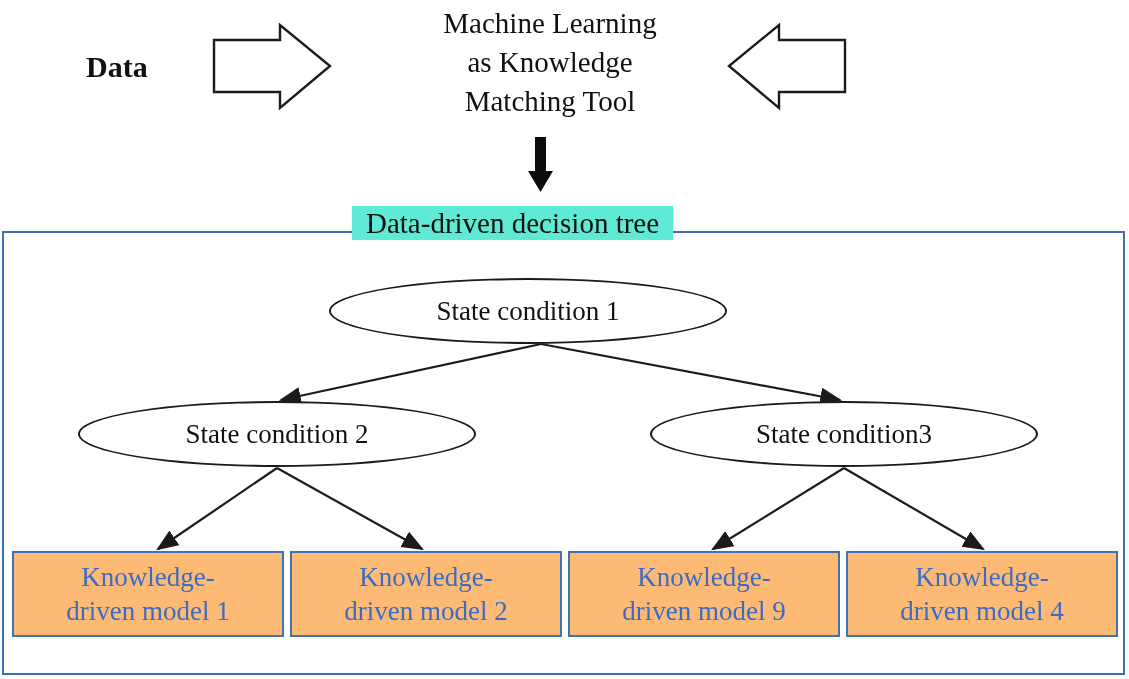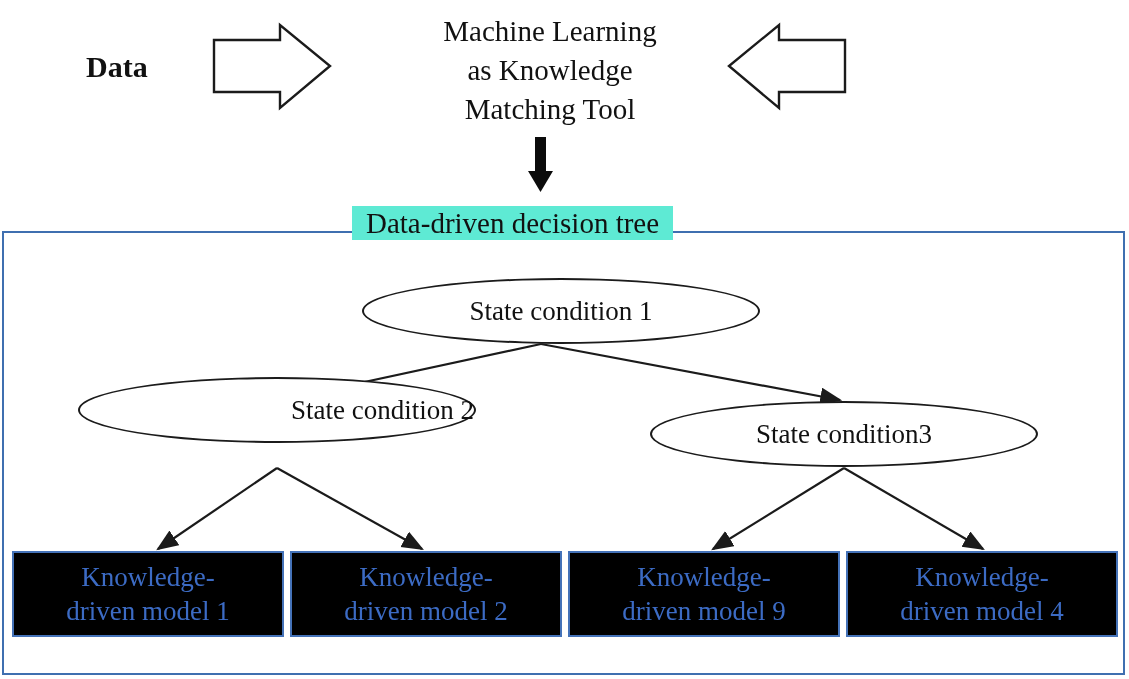--- a/index.html
+++ b/index.html
@@ -32,21 +32,20 @@
 
   #center-title {
     position: absolute;
     left: 400px;
     top: 4px;
     width: 300px;
     text-align: center;
     font-size: 29px;
     line-height: 39px;
     color: #111111;
-    margin-top: 8px;
   }
 
   .svg-layer {
     position: absolute;
     left: 0; top: 0;
     width: 1129px;
     height: 679px;
     pointer-events: none;
   }
 
@@ -80,31 +79,31 @@
     border-radius: 50%;
     background: #ffffff;
     display: flex;
     align-items: center;
     justify-content: center;
     font-size: 27px;
     color: #111111;
     white-space: nowrap;
     box-sizing: border-box;
   }
-  #node-root   { left: 362px; top: 278px; width: 398px; height: 66px; }
-  #node-left   { left: 78px;  top: 377px; width: 398px; height: 66px; justify-content: flex-end; }
+  #node-root   { left: 329px; top: 278px; width: 398px; height: 66px; }
+  #node-left   { left: 78px;  top: 401px; width: 398px; height: 66px; }
   #node-right  { left: 650px; top: 401px; width: 388px; height: 66px; }
 
   
   .leaf-box {
     position: absolute;
     top: 551px;
     height: 86px;
     border: 2px solid #4472B8;
-    background: #000000;
+    background: #fdba74;
     box-sizing: border-box;
     display: flex;
     flex-direction: column;
     align-items: center;
     justify-content: center;
     color: #3C6BC4;
     font-size: 27px;
     line-height: 34px;
     white-space: nowrap;
   }

